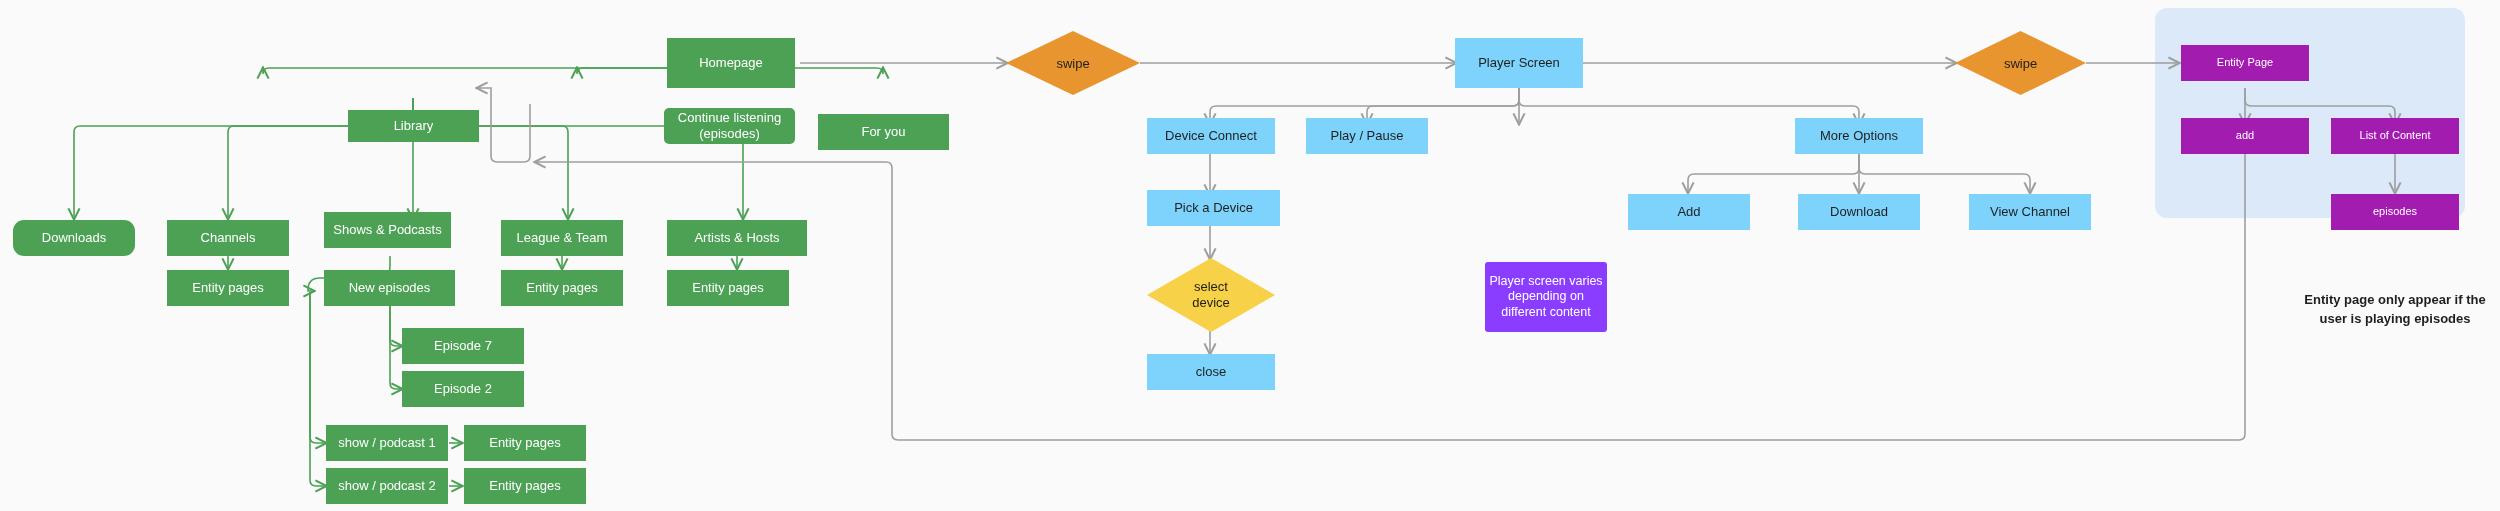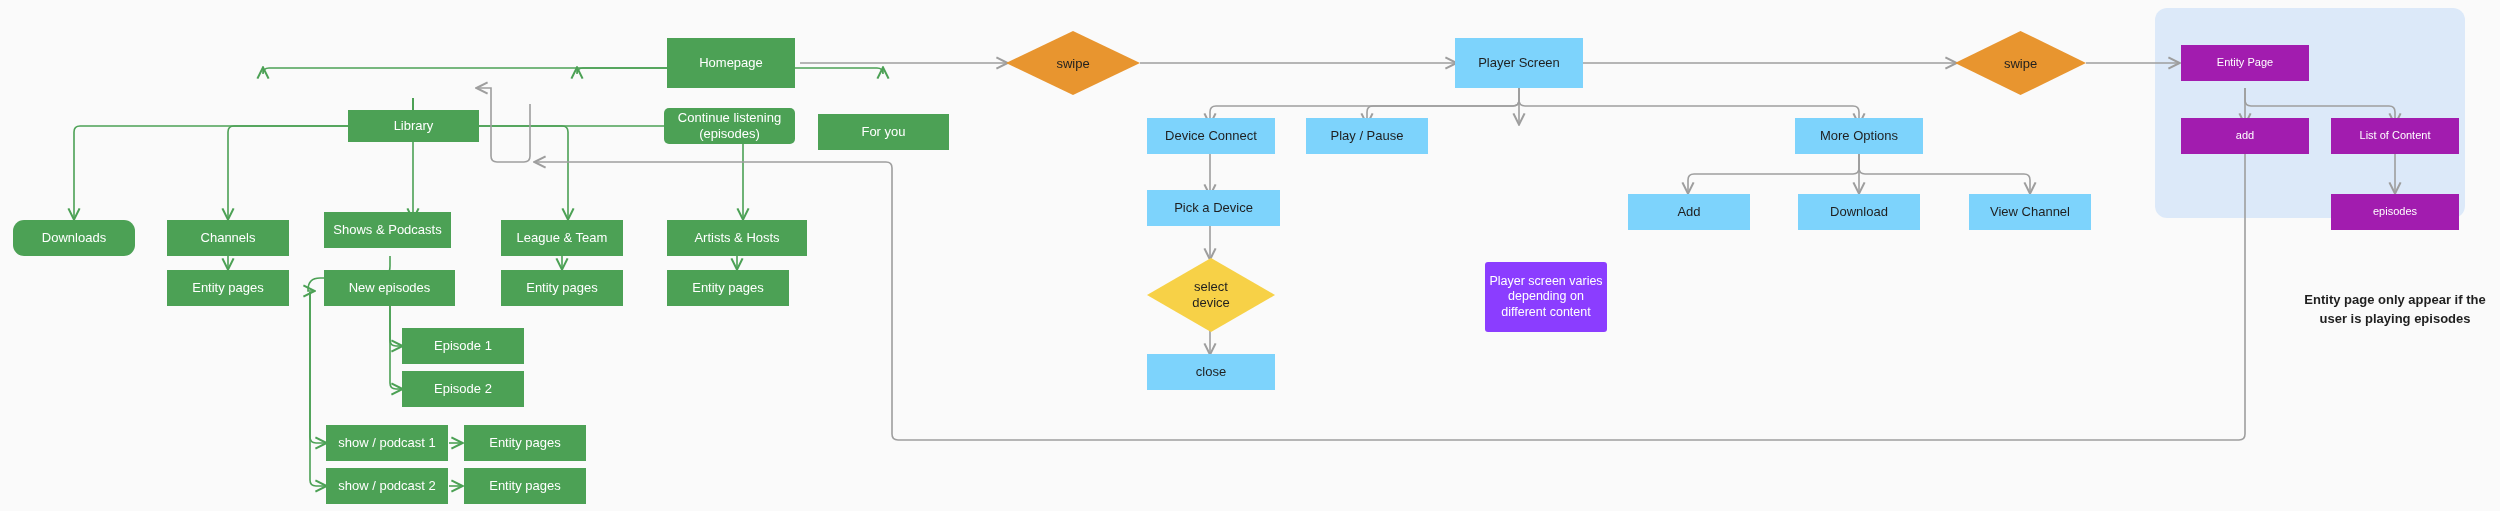--- a/index.html
+++ b/index.html
@@ -159,21 +159,21 @@
   <div class="node green" style="left:167px;top:220px;width:122px;height:36px;">Channels</div>
   <div class="node green" style="left:324px;top:212px;width:127px;height:36px;">Shows &amp; Podcasts</div>
   <div class="node green" style="left:501px;top:220px;width:122px;height:36px;">League &amp; Team</div>
   <div class="node green" style="left:667px;top:220px;width:140px;height:36px;">Artists &amp; Hosts</div>
 
   <div class="node green" style="left:167px;top:270px;width:122px;height:36px;">Entity pages</div>
   <div class="node green" style="left:324px;top:270px;width:131px;height:36px;">New episodes</div>
   <div class="node green" style="left:501px;top:270px;width:122px;height:36px;">Entity pages</div>
   <div class="node green" style="left:667px;top:270px;width:122px;height:36px;">Entity pages</div>
 
-  <div class="node green" style="left:402px;top:328px;width:122px;height:36px;">Episode 1</div>
+  <div class="node green" style="left:402px;top:328px;width:122px;height:36px;">Episode 7</div>
   <div class="node green" style="left:402px;top:371px;width:122px;height:36px;">Episode 2</div>
 
   <div class="node green" style="left:326px;top:425px;width:122px;height:36px;">show / podcast 1</div>
   <div class="node green" style="left:464px;top:425px;width:122px;height:36px;">Entity pages</div>
   <div class="node green" style="left:326px;top:468px;width:122px;height:36px;">show / podcast 2</div>
   <div class="node green" style="left:464px;top:468px;width:122px;height:36px;">Entity pages</div>
 
   <div class="node yellow" style="left:1147px;top:118px;width:128px;height:36px;">Device Connect</div>
   <div class="node yellow" style="left:1306px;top:118px;width:122px;height:36px;">Play / Pause</div>
   <div class="node yellow" style="left:1795px;top:118px;width:128px;height:36px;">More Options</div>

